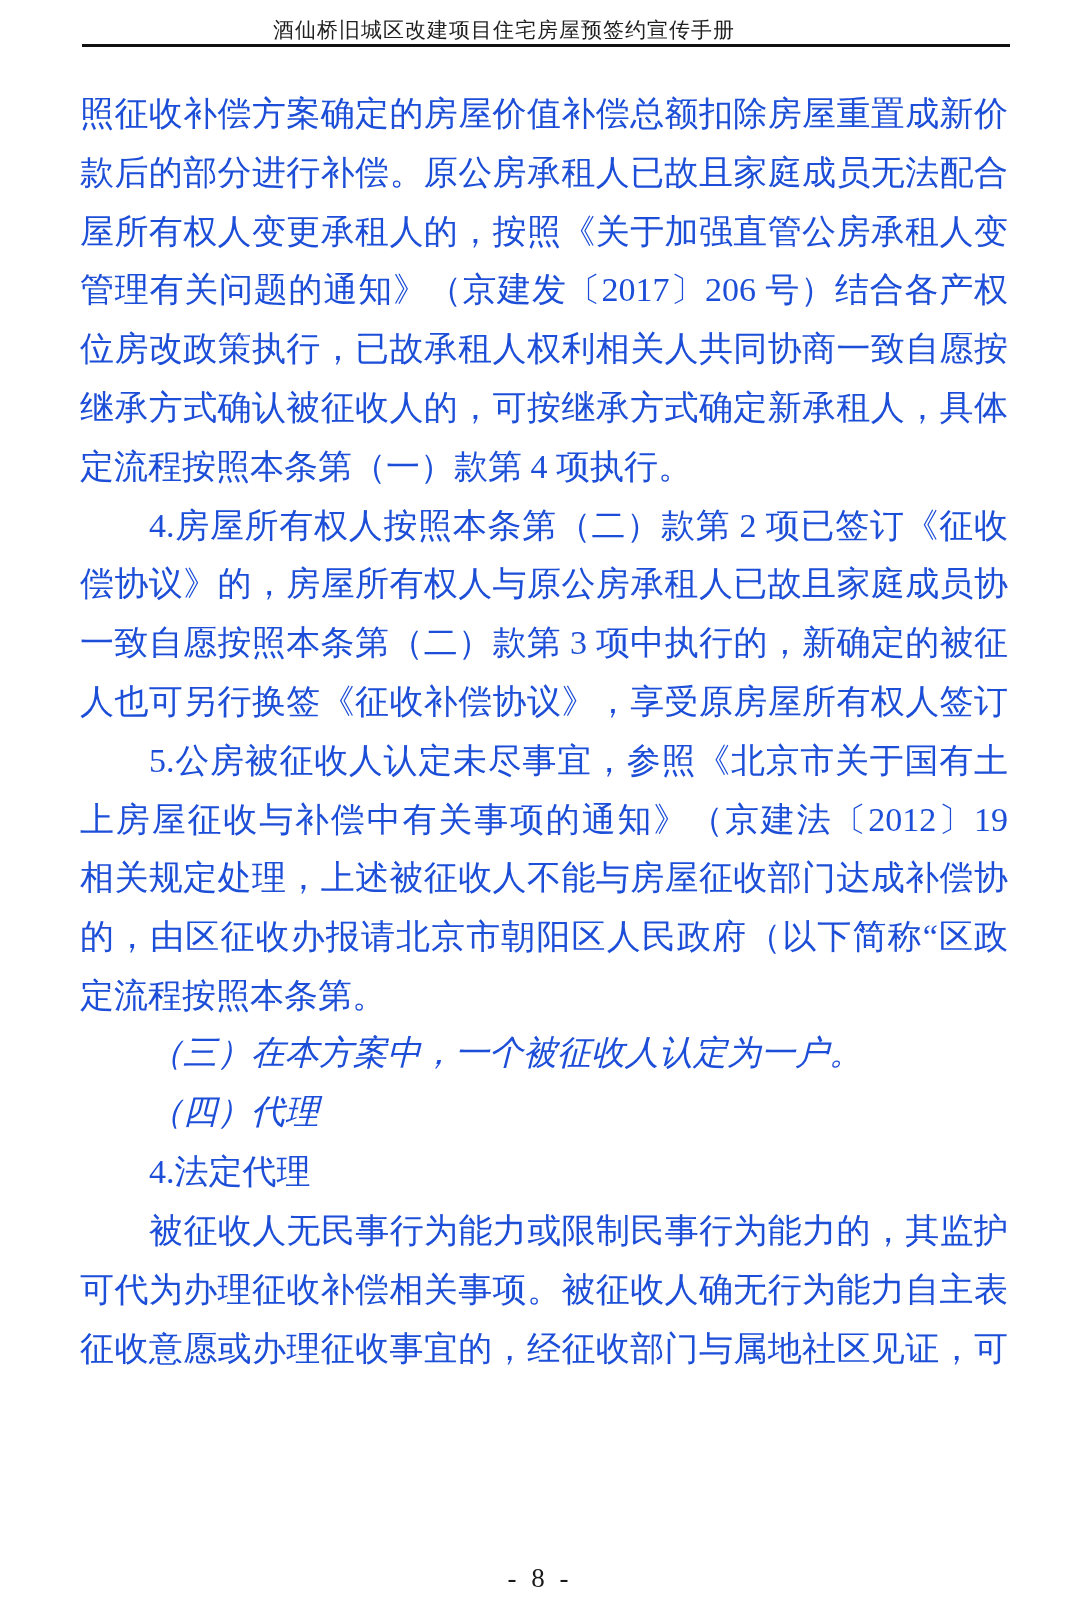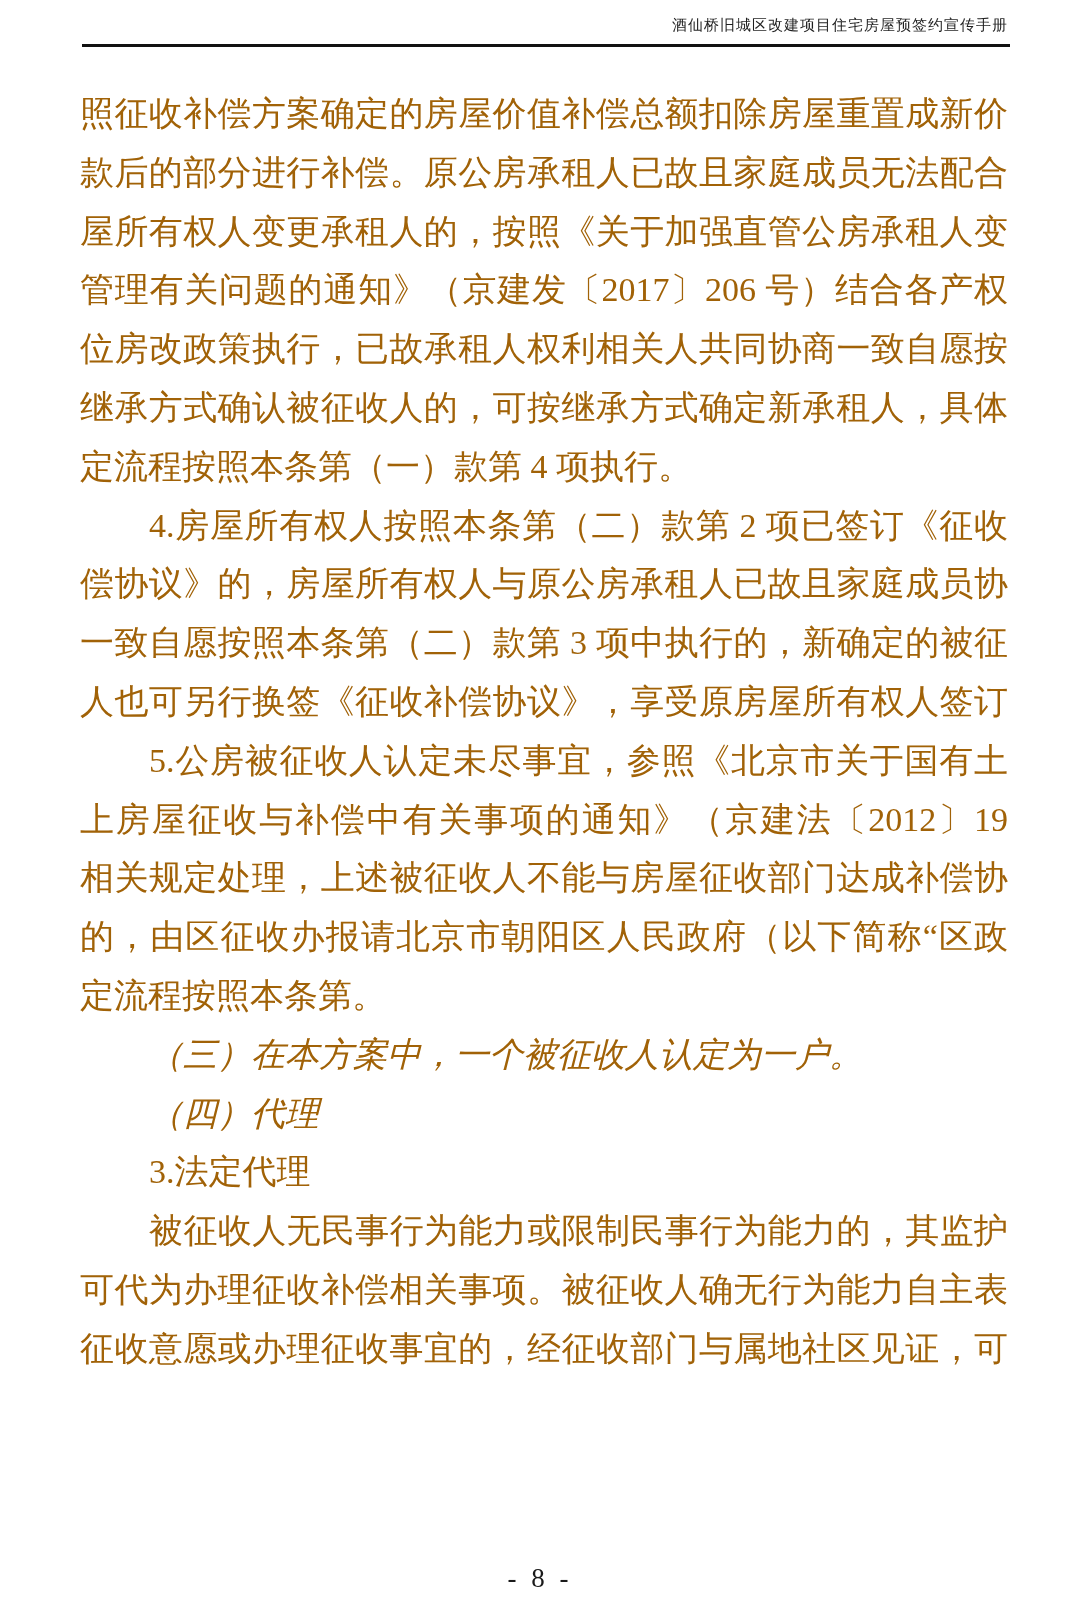--- a/index.html
+++ b/index.html
@@ -15,58 +15,58 @@
     background: #ffffff;
     overflow: hidden;
     font-family: "Liberation Serif", "DejaVu Serif", serif;
     color: #141414;
   }
   .header-title {
     position: absolute;
     top: 16px;
     left: 0;
     width: 1008px;
-    text-align: right;
-    font-size: 15px;
+    text-align: center;
+    font-size: 21px;
     letter-spacing: 1px;
     color: #1f1f1f;
     white-space: nowrap;
   }
   .header-rule {
     position: absolute;
     top: 44px;
     left: 82px;
     width: 928px;
     height: 3px;
     background: #111111;
   }
   .body-text {
     position: absolute;
     top: 85px;
     left: 80px;
     width: 928px;
     font-size: 34px;
     line-height: 58.8px;
-    color: #a16207;
+    color: #1d4ed8;
   }
   .line {
     text-align: justify;
     text-align-last: justify;
     height: 58.8px;
     overflow: hidden;
   }
   .line.end {
     text-align-last: left;
   }
   .line.ind {
     text-indent: 69px;
   }
   .line.kai {
     font-style: italic;
-    font-family: Liberation Serif, serif;
+    font-family: Liberation Mono, monospace;
   }
   .footer {
     position: absolute;
     top: 1563px;
     left: 0;
     width: 1080px;
     text-align: center;
     font-size: 27px;
     letter-spacing: 4px;
     color: #1a1a1a;
@@ -93,21 +93,21 @@
     <div class="line">偿协议》的，房屋所有权人与原公房承租人已故且家庭成员协商</div>
     <div class="line">一致自愿按照本条第（二）款第 3 项中执行的，新确定的被征收</div>
     <div class="line">人也可另行换签《征收补偿协议》，享受原房屋所有权人签订的</div>
     <div class="line ind">5.公房被征收人认定未尽事宜，参照《北京市关于国有土地</div>
     <div class="line">上房屋征收与补偿中有关事项的通知》（京建法〔2012〕19 号）</div>
     <div class="line">相关规定处理，上述被征收人不能与房屋征收部门达成补偿协议</div>
     <div class="line">的，由区征收办报请北京市朝阳区人民政府（以下简称“区政府”）</div>
     <div class="line end">定流程按照本条第。</div>
     <div class="line ind end kai">（三）在本方案中，一个被征收人认定为一户。</div>
     <div class="line ind end kai">（四）代理</div>
-    <div class="line ind end">3.法定代理</div>
+    <div class="line ind end">4.法定代理</div>
     <div class="line ind">被征收人无民事行为能力或限制民事行为能力的，其监护人</div>
     <div class="line">可代为办理征收补偿相关事项。被征收人确无行为能力自主表达</div>
     <div class="line">征收意愿或办理征收事宜的，经征收部门与属地社区见证，可参</div>
   </div>
 
   <div class="footer">- 8 -</div>
 
 </div>
 
 </body></html>

